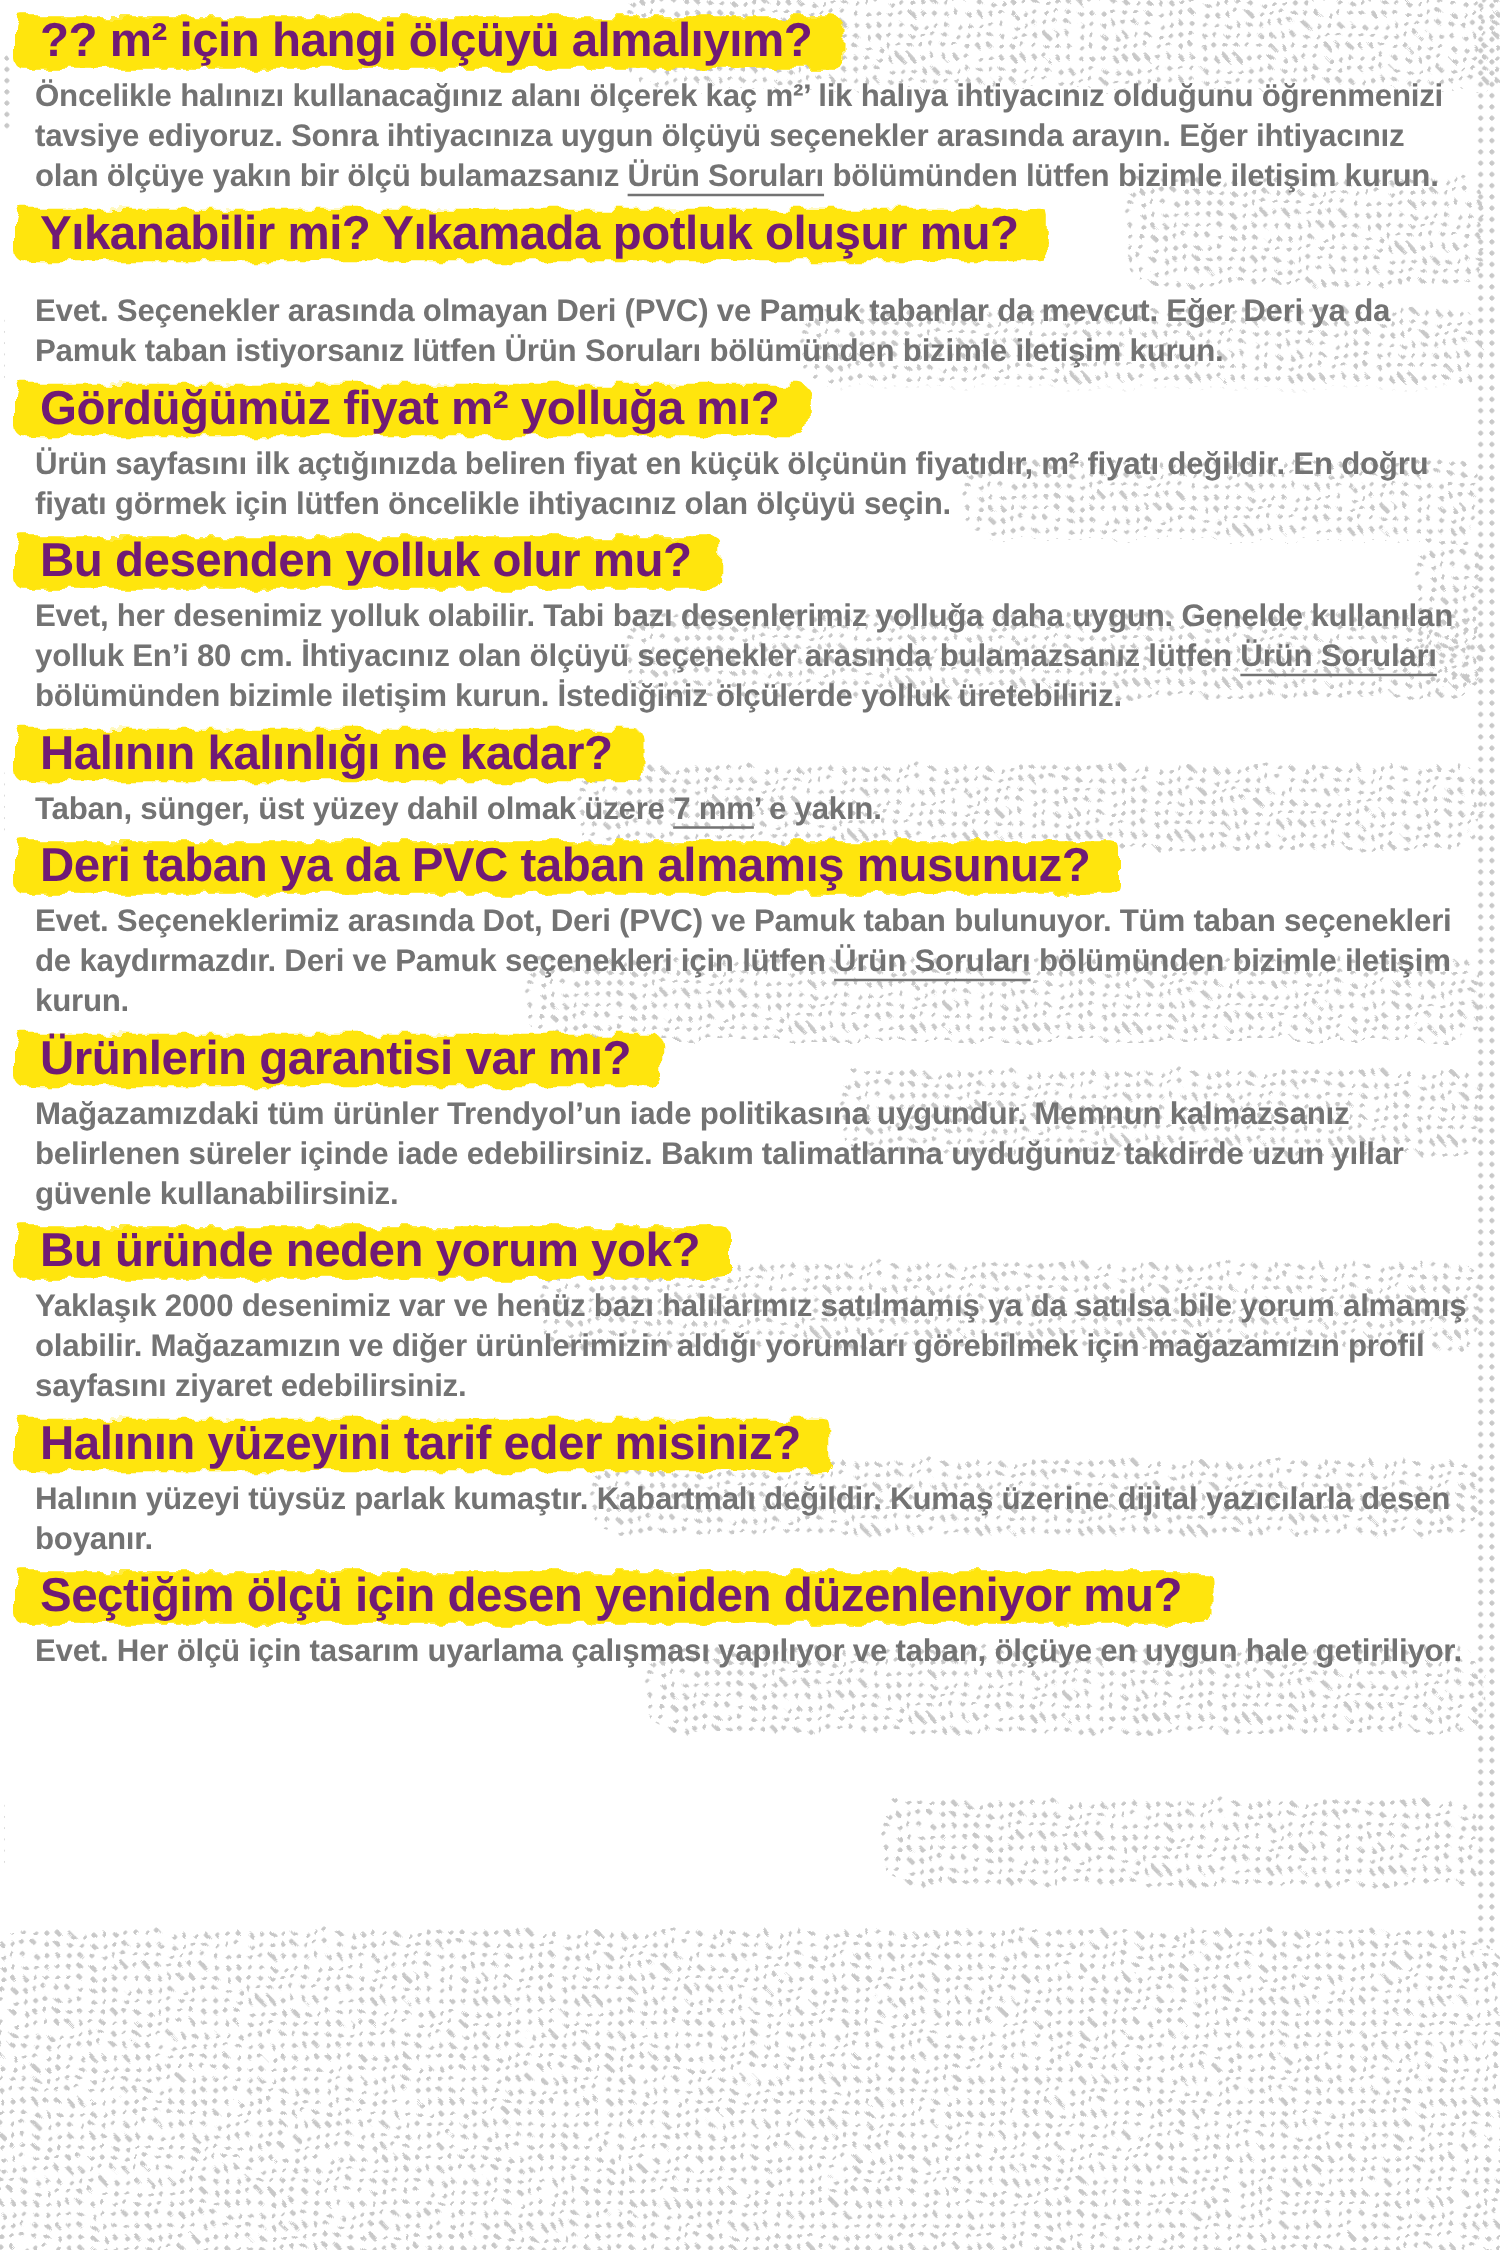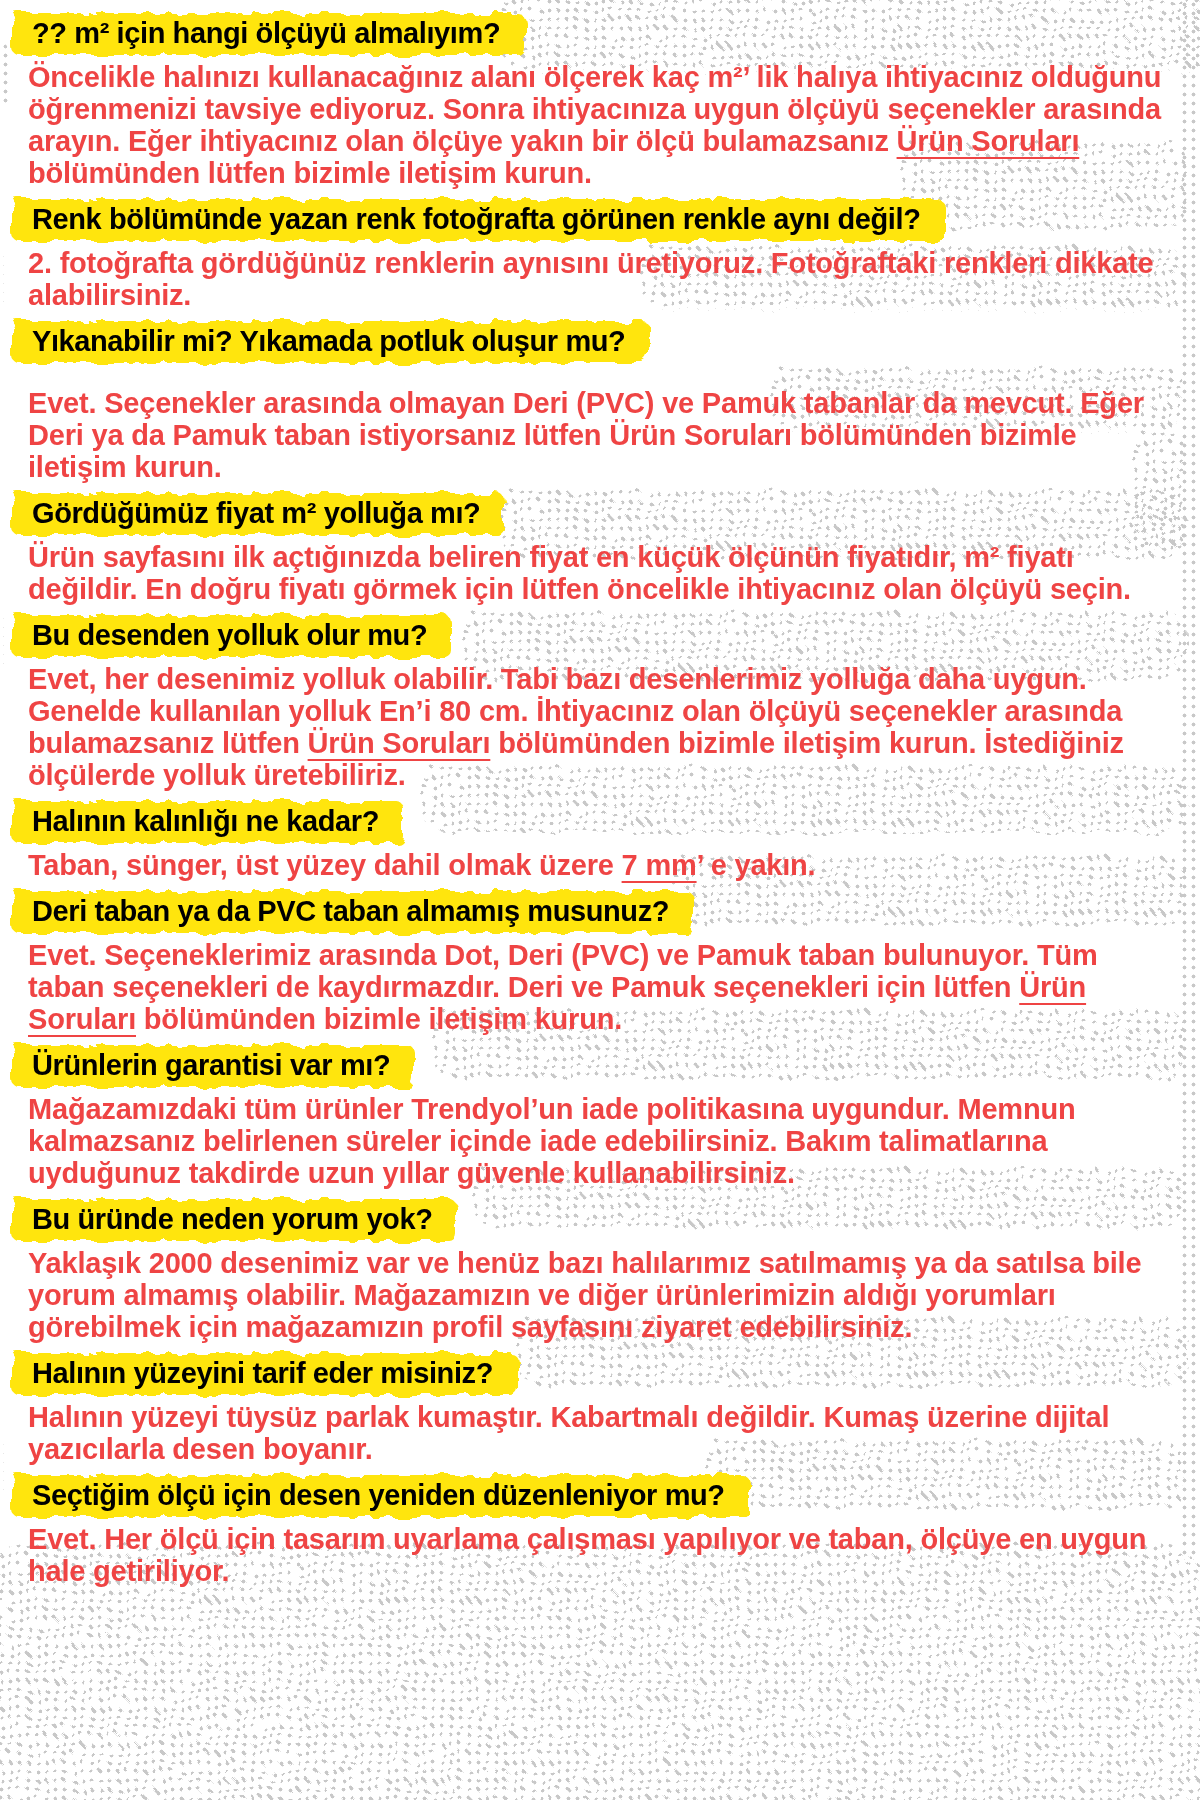--- a/index.html
+++ b/index.html
@@ -23,44 +23,44 @@
   .content{
     position:relative;z-index:1;
     padding:8px 22px 0 28px;
   }
   .sec{margin:0;}
   .q{
     position:relative;
     display:inline-block;
     margin:7px 0 5px 0;
     padding:0 4px;
-    font-size:29px;
+    font-size:38px;
     line-height:46px;
     font-weight:800;
     letter-spacing:-0.4px;
-    color:#000000;
+    color:#701a75;
     white-space:nowrap;
   }
   .sec:first-child .q{margin-top:2px;}
   .q::before{
     content:"";
     position:absolute;
     left:-16px;right:-20px;top:3px;bottom:1px;
     background:var(--hl,#ffe507);
     border-radius:7px;
     z-index:-1;
     filter:url(#roughen);
   }
   .a{
     margin:0;
-    font-size:29px;
+    font-size:25px;
     line-height:32px;
     font-weight:700;
     letter-spacing:-0.2px;
-    color:#ef4444;
+    color:#737373;
     max-width:1150px;
   }
   .u{
     text-decoration:underline;
     text-decoration-thickness:2px;
     text-underline-offset:6px;
   }
 </style>
 </head>
 <body>
@@ -89,21 +89,20 @@
   <div class="dots rough" style="left:516px;top:1316px;width:670px;height:70px;"></div>
   <div class="dots rough" style="left:705px;top:1438px;width:480px;height:70px;"></div>
   <div class="dots rough" style="left:-12px;top:1542px;width:1224px;height:272px;border-radius:44px 60px 0 0;"></div>
   <div class="dots" style="left:-8px;top:42px;width:16px;height:66px;"></div>
   <div class="dots" style="left:-8px;top:252px;width:12px;height:56px;"></div>
   <div class="dots" style="left:-8px;top:614px;width:12px;height:56px;"></div>
   <div class="dots" style="left:-8px;top:1440px;width:12px;height:56px;"></div>
 
   <div class="content">
       <section class="sec"><div class="q">?? m² için hangi ölçüyü almalıyım?</div><br><p class="a"><span>Öncelikle halınızı kullanacağınız alanı ölçerek kaç m²’ lik halıya ihtiyacınız olduğunu öğrenmenizi tavsiye ediyoruz. Sonra ihtiyacınıza uygun ölçüyü seçenekler arasında arayın. Eğer ihtiyacınız olan ölçüye yakın bir ölçü bulamazsanız </span><span class="u">Ürün Soruları</span><span> bölümünden lütfen bizimle iletişim kurun.</span></p></section>
-      <section class="sec"><div class="q">Renk bölümünde yazan renk fotoğrafta görünen renkle aynı değil?</div><br><p class="a"><span>2. fotoğrafta gördüğünüz renklerin aynısını üretiyoruz. Fotoğraftaki renkleri dikkate alabilirsiniz.</span></p></section>
       <section class="sec"><div class="q">Yıkanabilir mi? Yıkamada potluk oluşur mu?</div><br></section>
       <section class="sec"><br><p class="a"><span>Evet. Seçenekler arasında olmayan Deri (PVC) ve Pamuk tabanlar da mevcut. Eğer Deri ya da Pamuk taban istiyorsanız lütfen Ürün Soruları bölümünden bizimle iletişim kurun.</span></p></section>
       <section class="sec"><div class="q">Gördüğümüz fiyat m² yolluğa mı?</div><br><p class="a"><span>Ürün sayfasını ilk açtığınızda beliren fiyat en küçük ölçünün fiyatıdır, m² fiyatı değildir. En doğru fiyatı görmek için lütfen öncelikle ihtiyacınız olan ölçüyü seçin.</span></p></section>
       <section class="sec"><div class="q">Bu desenden yolluk olur mu?</div><br><p class="a"><span>Evet, her desenimiz yolluk olabilir. Tabi bazı desenlerimiz yolluğa daha uygun. Genelde kullanılan yolluk En’i 80 cm. İhtiyacınız olan ölçüyü seçenekler arasında bulamazsanız lütfen </span><span class="u">Ürün Soruları</span><span> bölümünden bizimle iletişim kurun. İstediğiniz ölçülerde yolluk üretebiliriz.</span></p></section>
       <section class="sec"><div class="q">Halının kalınlığı ne kadar?</div><br><p class="a"><span>Taban, sünger, üst yüzey dahil olmak üzere </span><span class="u">7 mm</span><span>’ e yakın.</span></p></section>
       <section class="sec"><div class="q">Deri taban ya da PVC taban almamış musunuz?</div><br><p class="a"><span>Evet. Seçeneklerimiz arasında Dot, Deri (PVC) ve Pamuk taban bulunuyor. Tüm taban seçenekleri de kaydırmazdır. Deri ve Pamuk seçenekleri için lütfen </span><span class="u">Ürün Soruları</span><span> bölümünden bizimle iletişim kurun.</span></p></section>
       <section class="sec"><div class="q">Ürünlerin garantisi var mı?</div><br><p class="a"><span>Mağazamızdaki tüm ürünler Trendyol’un iade politikasına uygundur. Memnun kalmazsanız belirlenen süreler içinde iade edebilirsiniz. Bakım talimatlarına uyduğunuz takdirde uzun yıllar güvenle kullanabilirsiniz.</span></p></section>
       <section class="sec"><div class="q">Bu üründe neden yorum yok?</div><br><p class="a"><span>Yaklaşık 2000 desenimiz var ve henüz bazı halılarımız satılmamış ya da satılsa bile yorum almamış olabilir. Mağazamızın ve diğer ürünlerimizin aldığı yorumları görebilmek için mağazamızın profil sayfasını ziyaret edebilirsiniz.</span></p></section>
       <section class="sec"><div class="q">Halının yüzeyini tarif eder misiniz?</div><br><p class="a"><span>Halının yüzeyi tüysüz parlak kumaştır. Kabartmalı değildir. Kumaş üzerine dijital yazıcılarla desen boyanır.</span></p></section>
       <section class="sec"><div class="q">Seçtiğim ölçü için desen yeniden düzenleniyor mu?</div><br><p class="a"><span>Evet. Her ölçü için tasarım uyarlama çalışması yapılıyor ve taban, ölçüye en uygun hale getiriliyor.</span></p></section>

